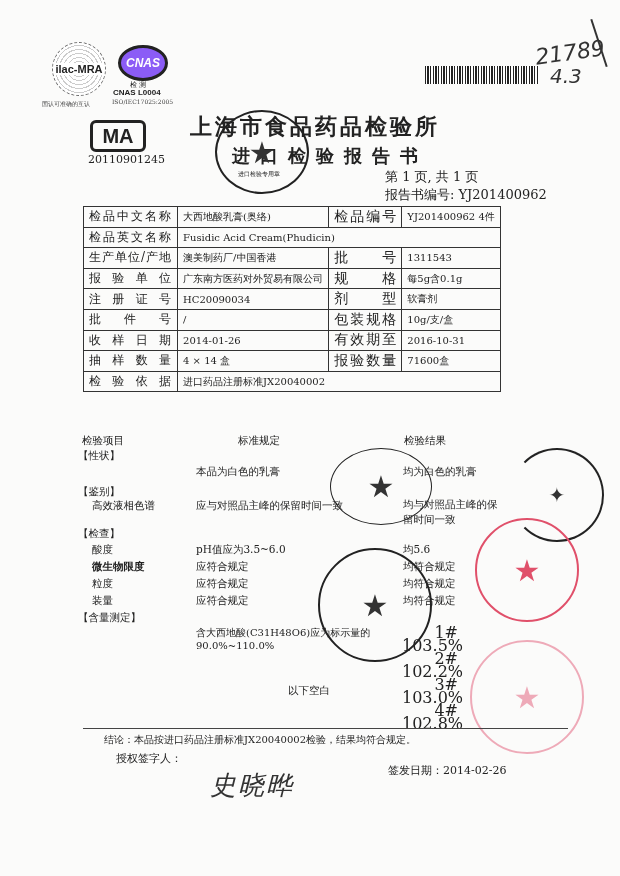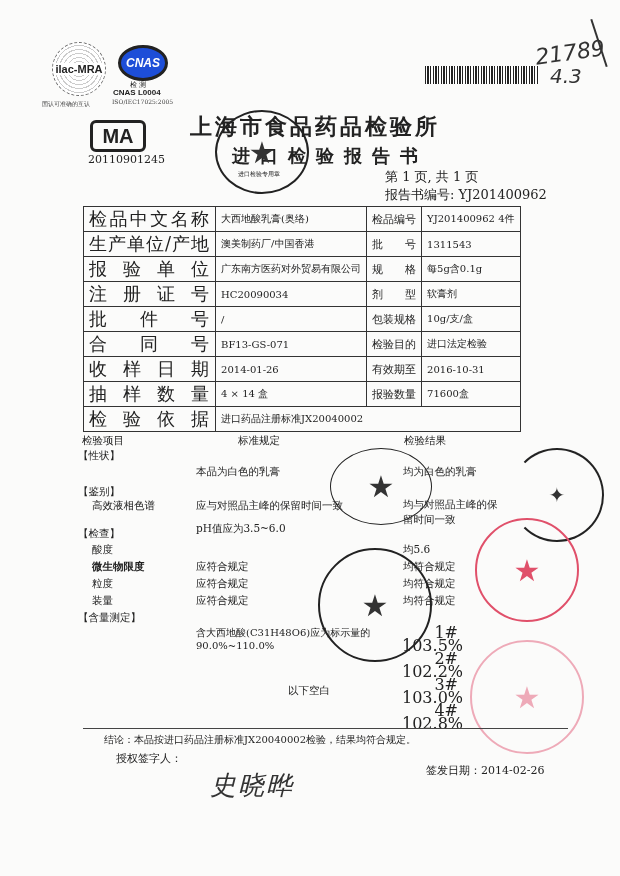--- a/index.html
+++ b/index.html
@@ -7,34 +7,34 @@
          font-family:"DejaVu Serif","Liberation Serif",serif; color:#222; }
   .abs { position:absolute; }
   .logo-text { font-family:"Liberation Sans",sans-serif; }
   .ilac { left:52px; top:42px; width:52px; height:52px; border-radius:50%;
           border:1px dashed #666; display:flex; align-items:center; justify-content:center;
           font-family:"Liberation Sans",sans-serif; font-weight:bold; font-size:11px; color:#222;
           background:repeating-radial-gradient(circle,#fff 0 3px,#ccc 3px 4px); }
   .ilac span { background:#fff; padding:0 1px; }
   .cnas { left:118px; top:45px; width:44px; height:30px; border:3px solid #222; border-radius:50%;
           display:flex; align-items:center; justify-content:center; font-family:"Liberation Sans",sans-serif;
-          font-weight:bold; font-style:italic; font-size:12px; background:#1d4ed8; color:#fff; }
+          font-weight:bold; font-style:italic; font-size:12px; background:#8b5cf6; color:#fff; }
   .small { font-size:6px; color:#444; }
   .ma { left:90px; top:120px; width:50px; height:26px; border:3px solid #222; border-radius:6px 6px 6px 6px;
         font-family:"Liberation Sans",sans-serif; font-size:20px; font-weight:bold; display:flex; align-items:center; justify-content:center; }
   .barcode { left:425px; top:66px; width:114px; height:18px;
              background:repeating-linear-gradient(90deg,#222 0 1px,#fff 1px 2px,#222 2px 4px,#fff 4px 5px,#222 5px 6px,#fff 6px 8px); }
   .hand { font-family:"DejaVu Sans",sans-serif; color:#333; font-style:italic; }
   .title { left:190px; top:112px; font-size:22px; font-weight:bold; letter-spacing:3px; font-family:"DejaVu Sans",sans-serif; }
   .subtitle { left:232px; top:144px; font-size:18px; font-weight:bold; letter-spacing:10px; font-family:"DejaVu Sans",sans-serif; }
   .meta { font-size:13px; }
   table.info { position:absolute; left:83px; top:206px; width:418px; border-collapse:collapse; font-size:10.5px; }
   table.info td { border:1px solid #333; height:19.6px; padding:0 5px; white-space:nowrap; }
-  table.info td.lbl { width:74px; text-align:justify; text-align-last:justify; font-size:18px; letter-spacing:1px;margin-top:16px; }
-  table.info td.lbl2 { width:62px; text-align:justify; text-align-last:justify; font-size:11px; }
+  table.info td.lbl { width:74px; text-align:justify; text-align-last:justify; font-size:12px; letter-spacing:1px;margin-top:16px; }
+  table.info td.lbl2 { width:62px; text-align:justify; text-align-last:justify; font-size:14px; }
   table.info td.val { font-size:10px; }
   .sect { font-size:10.5px; }
   .stamp { position:absolute; border-radius:50%; border:2px solid #222; display:flex; align-items:center; justify-content:center; }
   .stamp .star { font-size:30px; color:#333; }
   .stamp.red { border-color:#e0506a; }
   .stamp.red .star { color:#e0506a; }
   .stamp.pink { border-color:#eeaab8; }
   .stamp.pink .star { color:#eeaab8; }
   .hr { position:absolute; left:83px; top:728px; width:485px; height:1px; background:#444; }
   .sig { font-family:Liberation Sans, sans-serif; font-size:26px; color:#333; letter-spacing:2px; font-style:italic; }
@@ -73,20 +73,24 @@
 
 <table class="info">
   <tbody>
       <tr>
     <td class="lbl">检品中文名称</td>
     <td class="val">大西地酸乳膏(奥络)</td>
     <td class="lbl2">检品编号</td>
     <td class="val">YJ201400962 4件</td>
   </tr>
   <tr>
+    <td class="lbl">检品英文名称</td>
+    <td class="val" colspan="3">Fusidic Acid Cream(Phudicin)</td>
+  </tr>
+  <tr>
     <td class="lbl">生产单位/产地</td>
     <td class="val">澳美制药厂/中国香港</td>
     <td class="lbl2">批    号</td>
     <td class="val">1311543</td>
   </tr>
   <tr>
     <td class="lbl">报验单位</td>
     <td class="val">广东南方医药对外贸易有限公司</td>
     <td class="lbl2">规    格</td>
     <td class="val">每5g含0.1g</td>
@@ -95,26 +99,20 @@
     <td class="lbl">注册证号</td>
     <td class="val">HC20090034</td>
     <td class="lbl2">剂    型</td>
     <td class="val">软膏剂</td>
   </tr>
   <tr>
     <td class="lbl">批件号</td>
     <td class="val">/</td>
     <td class="lbl2">包装规格</td>
     <td class="val">10g/支/盒</td>
-  </tr>
-  <tr>
-    <td class="lbl">合同号</td>
-    <td class="val">BF13-GS-071</td>
-    <td class="lbl2">检验目的</td>
-    <td class="val">进口法定检验</td>
   </tr>
   <tr>
     <td class="lbl">收样日期</td>
     <td class="val">2014-01-26</td>
     <td class="lbl2">有效期至</td>
     <td class="val">2016-10-31</td>
   </tr>
   <tr>
     <td class="lbl">抽样数量</td>
     <td class="val">4 × 14 盒</td>
@@ -136,21 +134,21 @@
 <div class="abs sect" style="left:196px;top:465px;">本品为白色的乳膏</div>
 <div class="abs sect" style="left:403px;top:465px;">均为白色的乳膏</div>
 
 <div class="abs sect" style="left:78px;top:485px;">【鉴别】</div>
 <div class="abs sect" style="left:92px;top:499px;text-align:right;">高效液相色谱</div>
 <div class="abs sect" style="left:196px;top:499px;">应与对照品主峰的保留时间一致</div>
 <div class="abs sect" style="left:403px;top:497px;width:100px;line-height:15px;">均与对照品主峰的保留时间一致</div>
 
 <div class="abs sect" style="left:78px;top:527px;">【检查】</div>
 <div class="abs sect" style="left:92px;top:543px;">酸度</div>
-<div class="abs sect" style="left:196px;top:522px;">pH值应为3.5~6.0</div>
+<div class="abs sect" style="left:196px;top:543px;">pH值应为3.5~6.0</div>
 <div class="abs sect" style="left:403px;top:543px;">均5.6</div>
 <div class="abs sect" style="left:92px;top:560px;font-weight:bold;">微生物限度</div>
 <div class="abs sect" style="left:196px;top:560px;">应符合规定</div>
 <div class="abs sect" style="left:403px;top:560px;">均符合规定</div>
 <div class="abs sect" style="left:92px;top:577px;">粒度</div>
 <div class="abs sect" style="left:196px;top:577px;">应符合规定</div>
 <div class="abs sect" style="left:403px;top:577px;">均符合规定</div>
 <div class="abs sect" style="left:92px;top:594px;">装量</div>
 <div class="abs sect" style="left:196px;top:594px;">应符合规定</div>
 <div class="abs sect" style="left:403px;top:594px;">均符合规定</div>
@@ -178,15 +176,15 @@
     <span class="star">★</span>
   </div>
 <div class="stamp pink" style="left:470px;top:640px;width:110px;height:110px;">
     <span class="star">★</span>
   </div>
 
 <div class="hr"></div>
 <div class="abs" style="left:104px;top:733px;font-size:10px;">结论：本品按进口药品注册标准JX20040002检验，结果均符合规定。</div>
 <div class="abs" style="left:116px;top:751px;font-size:11px;text-align:center;">授权签字人：</div>
 <div class="abs sig" style="left:210px;top:768px;">史晓晔</div>
-<div class="abs" style="left:388px;top:763px;font-size:11px;margin-left:38px;">
+<div class="abs" style="left:388px;top:763px;font-size:11px;">
   <span>签发日期：</span><span>2014-02-26</span>
 </div>
 
 </body></html>

